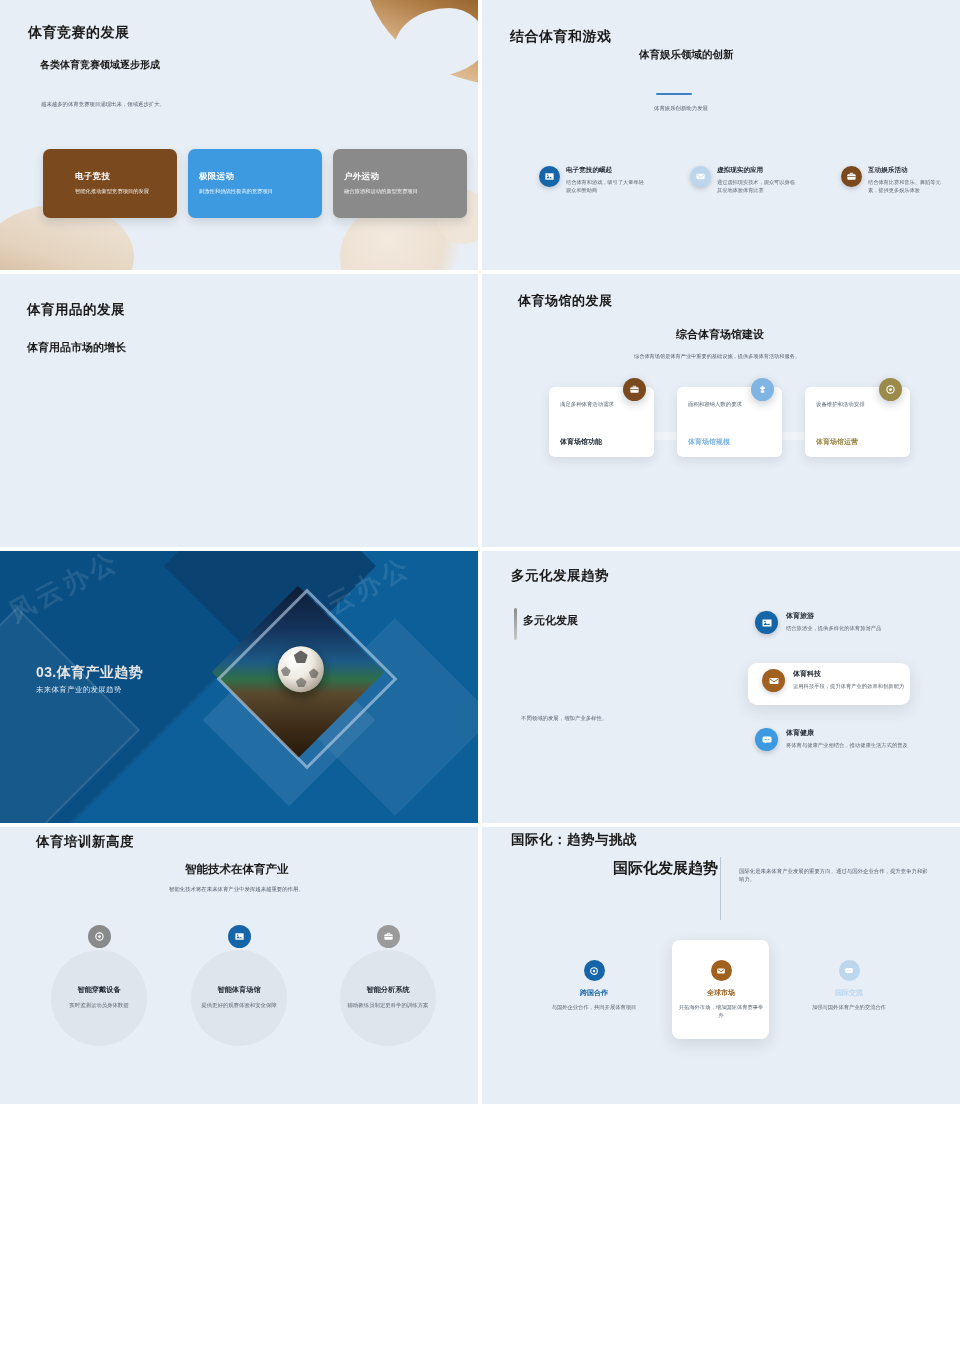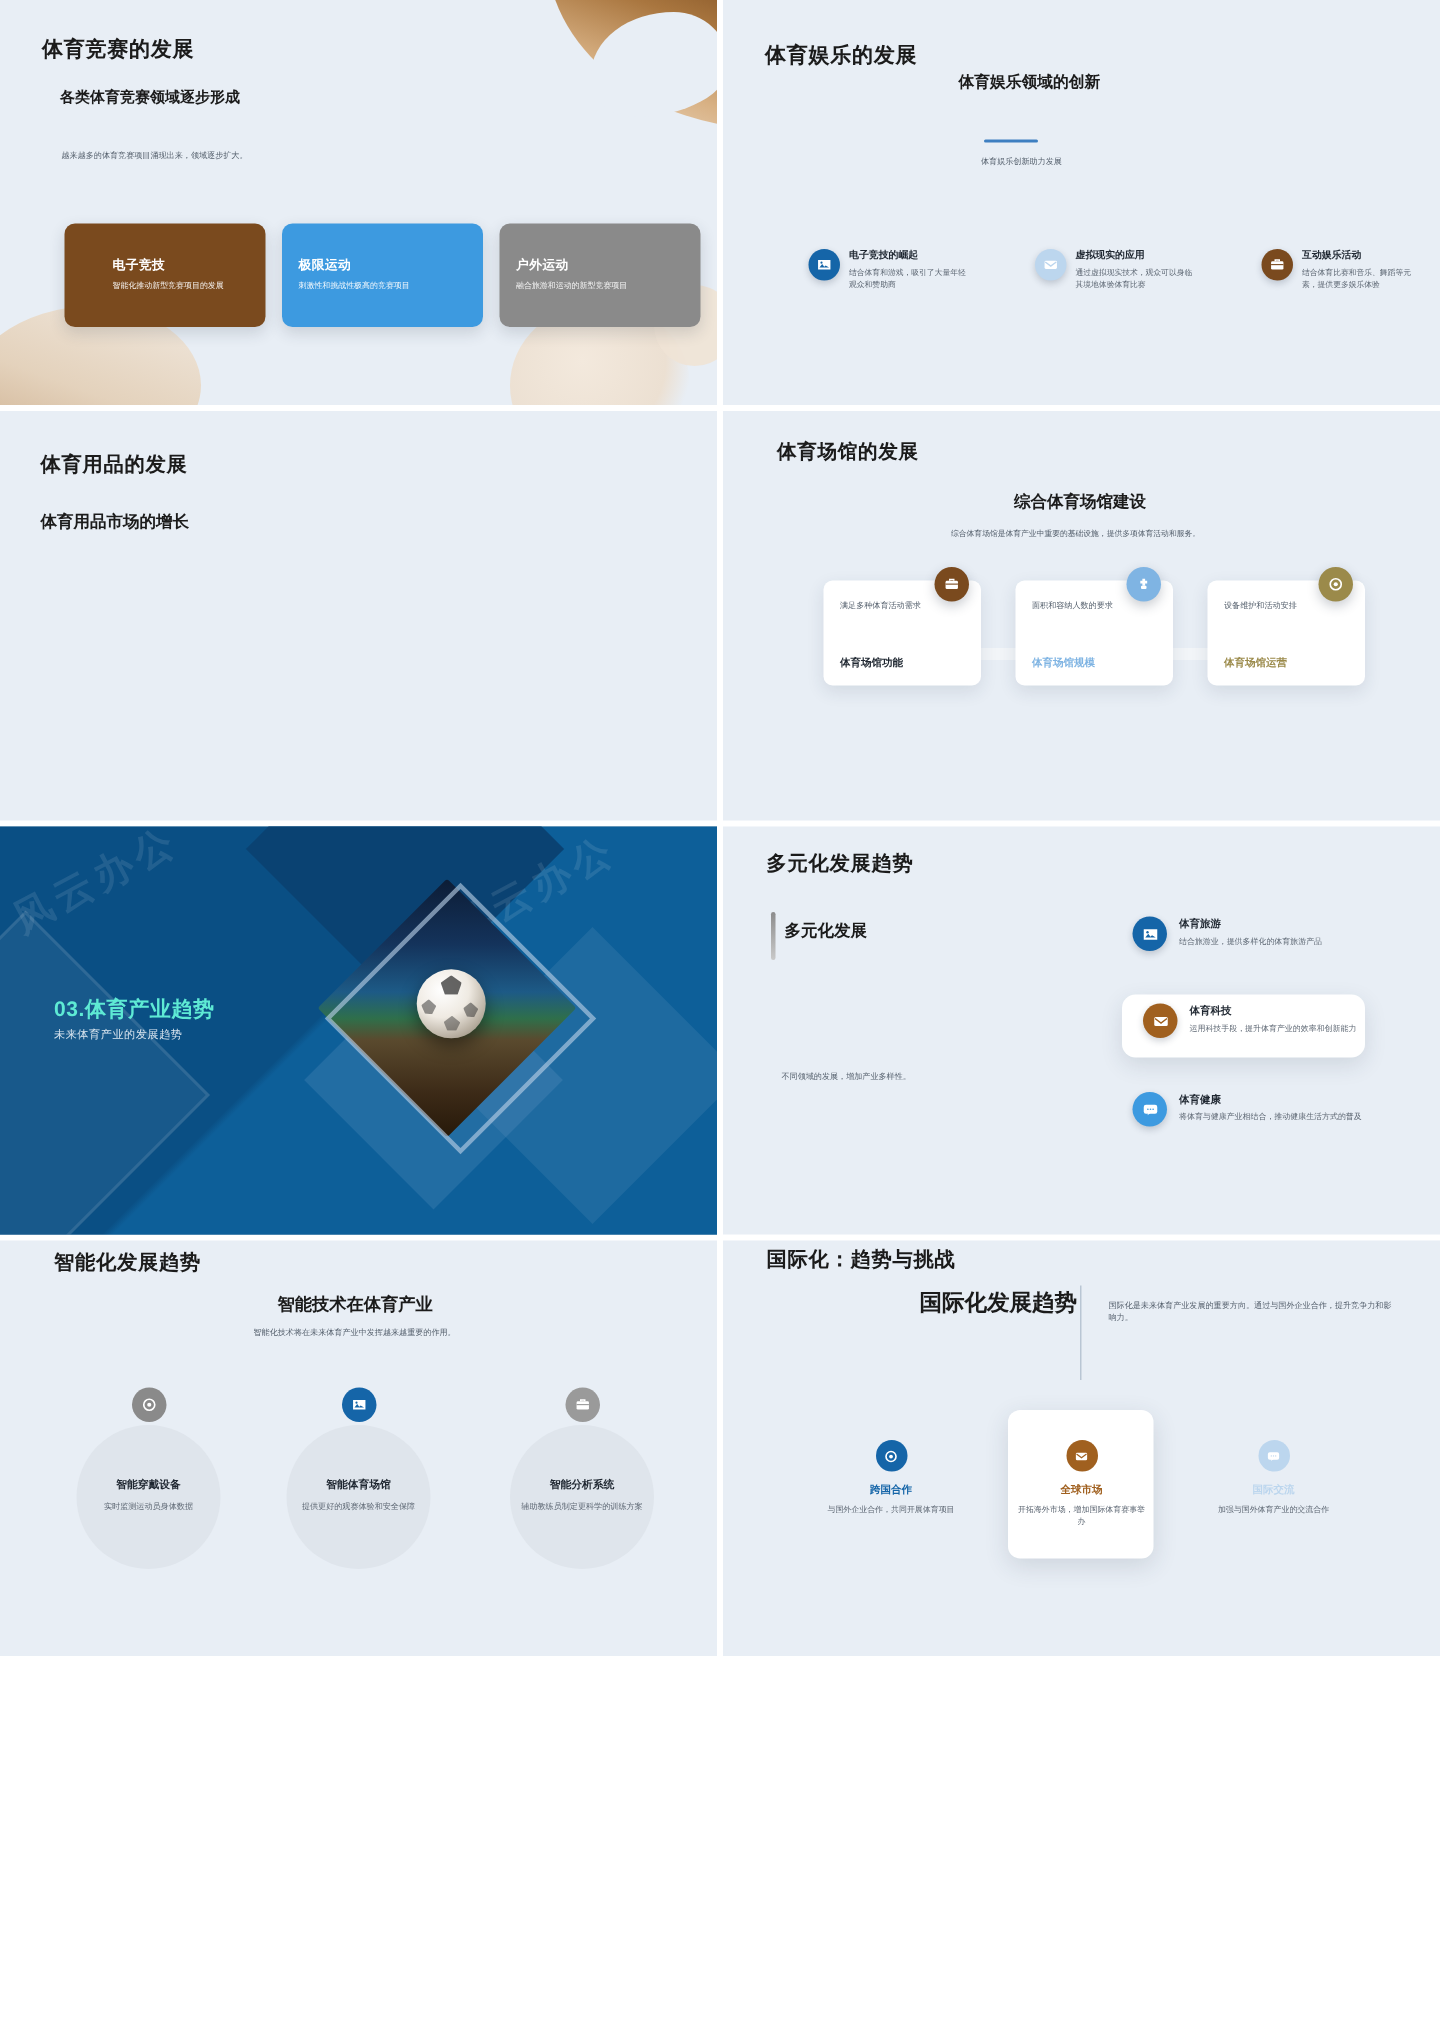--- a/index.html
+++ b/index.html
@@ -130,21 +130,21 @@
   }
   .panel .body{
     margin-top:17px;font-size:5.6px;color:#55606d;
   }
 
   
   .hero{background:#0b5489;}
   .hero .band{position:absolute;}
   .hero-num{
     position:absolute;left:36px;top:113px;
-    font-size:14px;font-weight:bold;color:#5eead4;letter-spacing:.4px;
+    font-size:14px;font-weight:bold;color:#e5e5e5;letter-spacing:.4px;
     white-space:nowrap;
   }
   .hero-sub{
     position:absolute;left:36px;top:134px;
     font-size:7.4px;color:#dbe6f0;letter-spacing:.4px;white-space:nowrap;
   }
   .wm{
     position:absolute;color:rgba(255,255,255,.10);
     font-size:26px;font-weight:bold;letter-spacing:4px;
     transform:rotate(-28deg);white-space:nowrap;pointer-events:none;
@@ -244,21 +244,21 @@
         <p>刺激性和挑战性极高的竞赛项目</p>
       </div>
       <div class="bigcard" style="background:#8a8a8a;">
         <h4>户外运动</h4>
         <p>融合旅游和运动的新型竞赛项目</p>
       </div>
     </div>
   </section>
 
   <section class="slide">
-    <div class="s-title" style="left:28px;top:28px;font-size:14px;">体育娱乐的发展</div>
+    <div class="s-title" style="left:28px;top:28px;font-size:14px;">结合体育和游戏</div>
     <div class="s-sub" style="left:157px;top:48px;font-size:10.5px;">体育娱乐领域的创新</div>
     <div class="rule" style="left:174px;top:93px;width:36px;"></div>
     <div class="s-note" style="left:172px;top:104px;font-size:5.4px;">体育娱乐创新助力发展</div>
 
     <div class="iconrow" style="left:57px;top:166px;gap:46px;">
       <div class="ic-item">
         <span class="ic-circle" style="background:#1565a8;">
           <svg viewBox="0 0 24 24">
               <path d="M3 5h18v14H3z" fill="#fff"></path>
               <path d="M5 16l4-5 3 4 2-2 5 3z" fill="#1565a8"></path>
@@ -424,21 +424,21 @@
           </svg>
       </span>
       <span>
         <h5>体育健康</h5>
         <p>将体育与健康产业相结合，推动健康生活方式的普及</p>
       </span>
     </div>
   </section>
 
   <section class="slide">
-    <div class="s-title" style="left:36px;top:6px;font-size:13.5px;">智能化发展趋势</div>
+    <div class="s-title" style="left:36px;top:6px;font-size:13.5px;">体育培训新高度</div>
     <div class="s-sub" style="left:185px;top:35px;font-size:11.5px;">智能技术在体育产业</div>
     <div class="s-note" style="left:169px;top:58px;font-size:5.4px;">智能化技术将在未来体育产业中发挥越来越重要的作用。</div>
 
     <div class="bigcircle" style="left:51px;top:123px;"></div>
     <div class="cc-icon" style="left:88px;top:98px;background:#8a8a8a;">
       <svg viewBox="0 0 24 24">
           <circle cx="12" cy="12" r="8" fill="none" stroke="#fff" stroke-width="2.4"></circle>
           <circle cx="12" cy="12" r="3" fill="#fff"></circle>
         </svg>
     </div>

